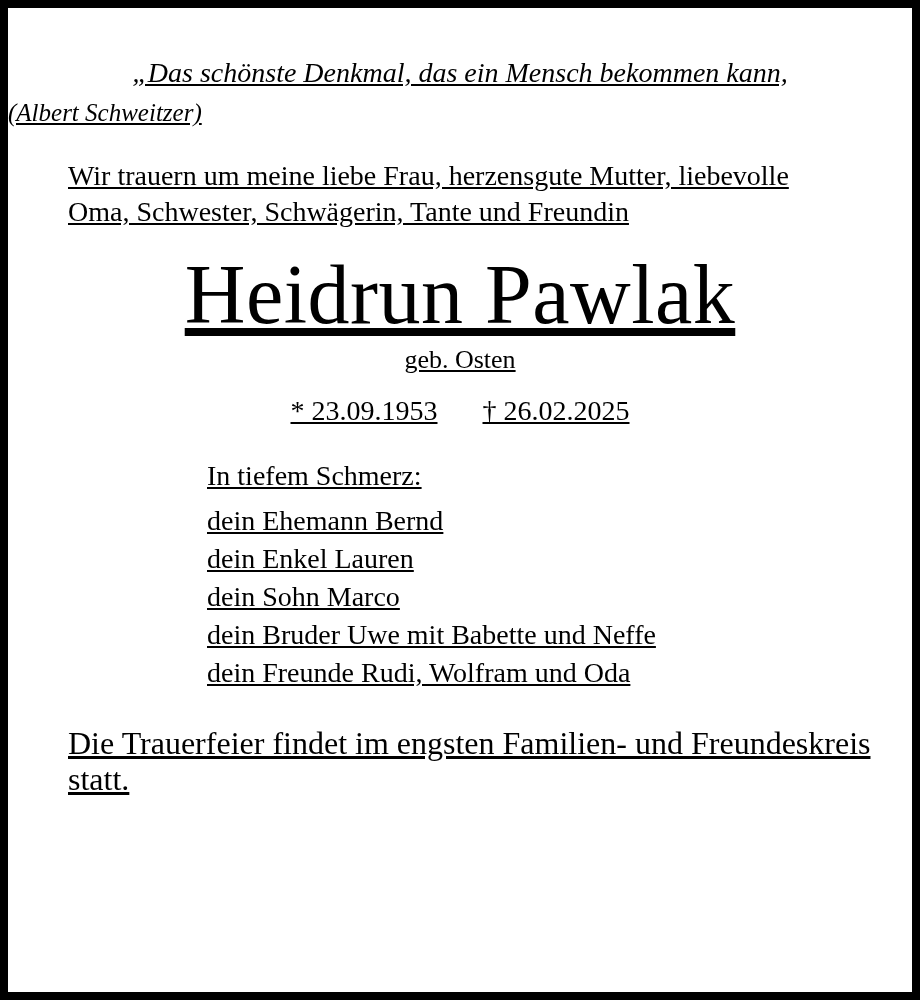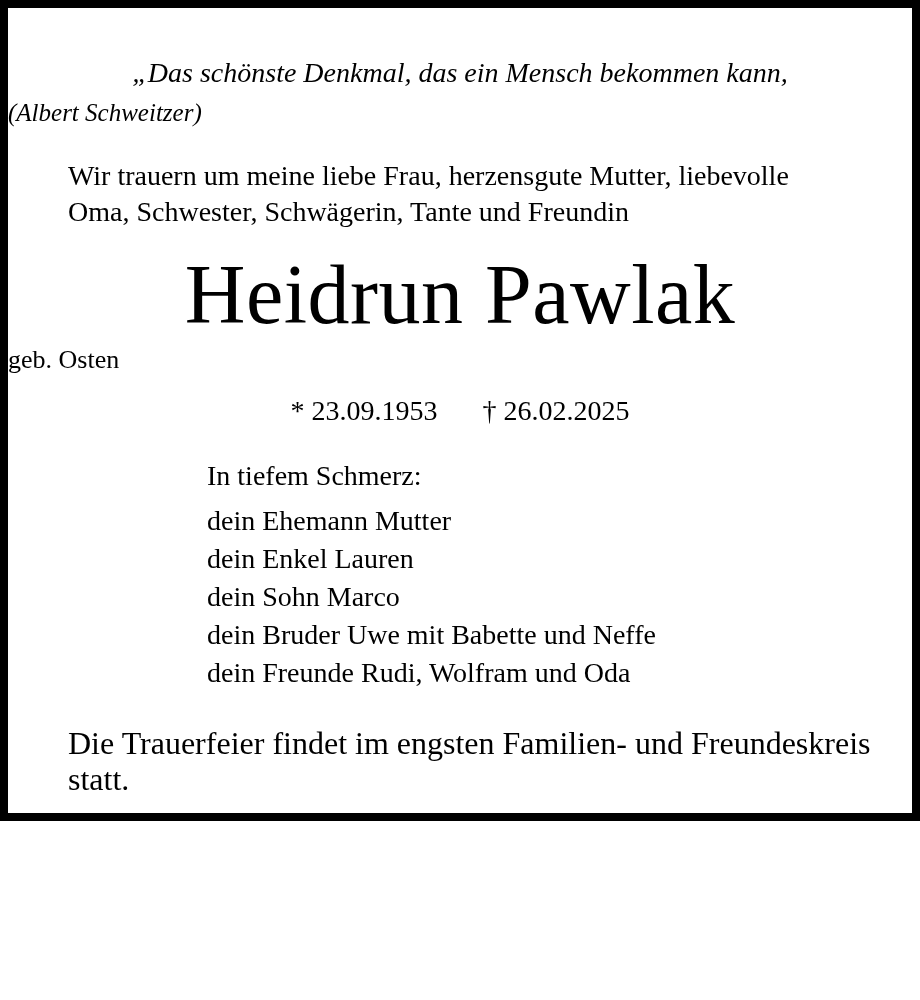--- a/index.html
+++ b/index.html
@@ -3,27 +3,28 @@
 <meta charset="utf-8">
 <style>
   html, body {
     margin: 0;
     padding: 0;
     background: #ffffff;
   }
   .page {
     position: relative;
     width: 920px;
-    height: 821px;
+    height: 1000px;
     box-sizing: border-box;
     border: 8px solid #000000;
     background: #ffffff;
     color: #000000;
     font-family: "Liberation Serif", "DejaVu Serif", serif;
     overflow: hidden;
+    text-decoration: underline;
   }
   .quote {
     margin-top: 46px;
     text-align: center;
     font-style: italic;
     font-size: 28px;
     line-height: 38px;
   }
   .attribution {
     margin-top: 6px;
@@ -42,20 +43,21 @@
   .name {
     margin: 20px 0 0 0;
     text-align: center;
     font-size: 84px;
     line-height: 90px;
     font-weight: normal;
     letter-spacing: 0.5px;
   }
   .maiden {
     margin-top: 4px;
+    text-align: center;
     font-size: 26px;
     line-height: 32px;
   }
   .dates {
     margin-top: 18px;
     text-align: center;
     font-size: 28px;
     line-height: 34px;
   }
   .dates .death {
@@ -108,21 +110,21 @@
   <div class="maiden">geb. Osten</div>
 
   <div class="dates">
     <span>* 23.09.1953</span><span class="death">† 26.02.2025</span>
   </div>
 
 
   <div class="schmerz">In tiefem Schmerz:</div>
 
   <div class="mourners">
-    <div>dein Ehemann Mutter</div>
+    <div>dein Ehemann Bernd</div>
     <div>dein Enkel Lauren</div>
     <div>dein Sohn Marco</div>
     <div>dein Bruder Uwe mit Babette und Neffe</div>
     <div>dein Freunde Rudi, Wolfram und Oda</div>
   </div>
 
   <div class="footer-line">Die Trauerfeier findet im engsten Familien- und Freundeskreis statt.</div>
 
 </div>
 

